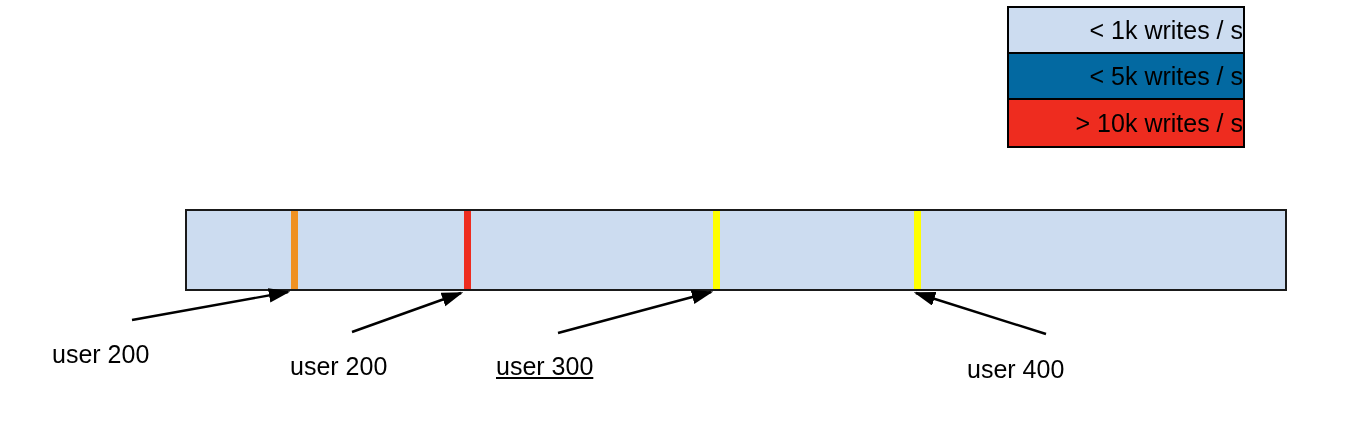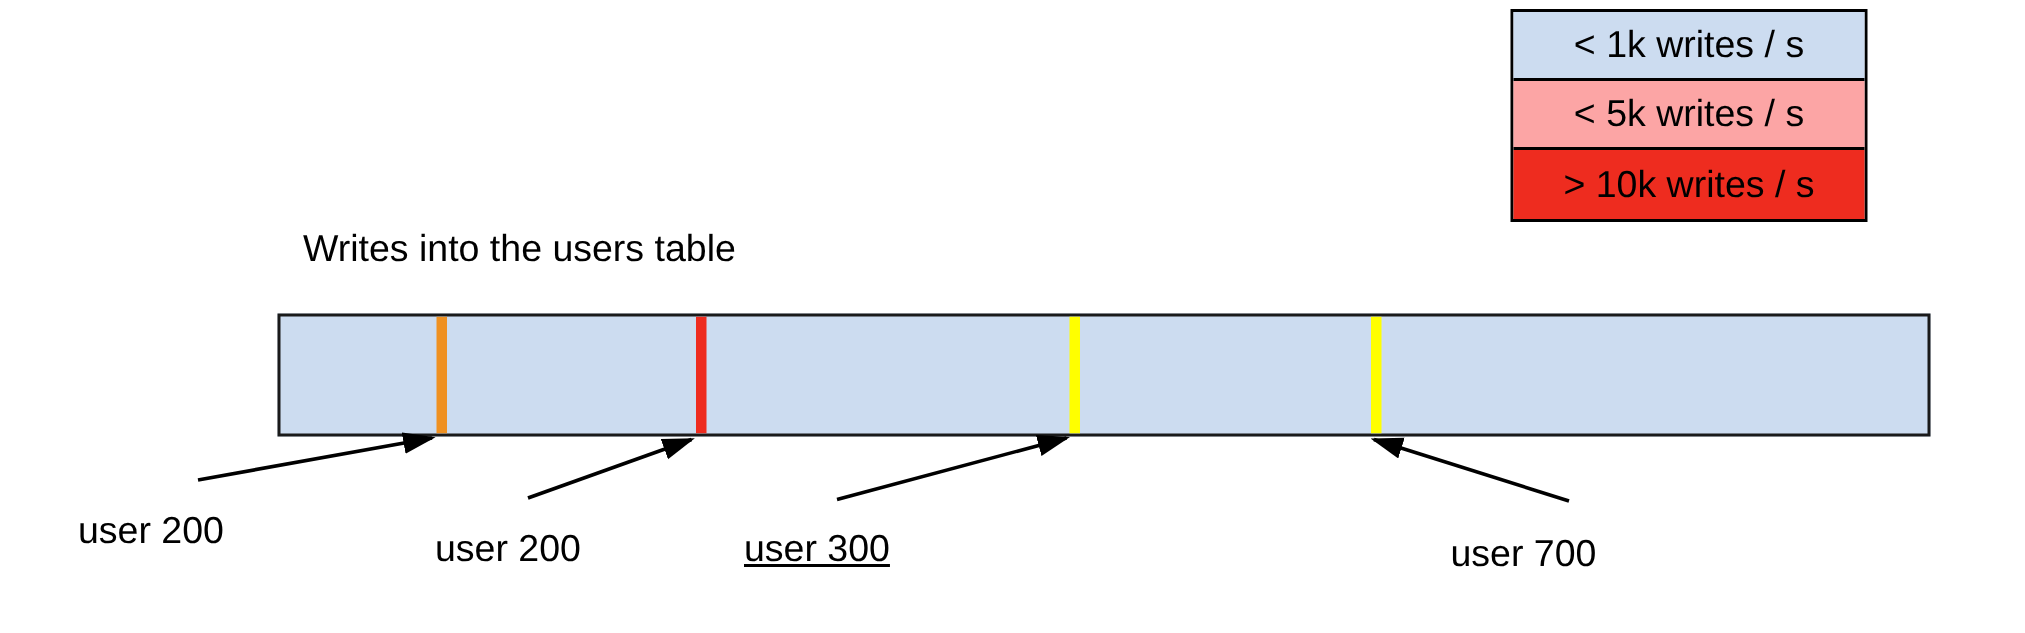--- a/index.html
+++ b/index.html
@@ -25,21 +25,21 @@
     border: 2px solid #000000;
     box-sizing: border-box;
     background: #ffffff;
   }
   .legend-row {
     height: 46px;
     box-sizing: border-box;
     border-bottom: 2px solid #000000;
     display: flex;
     align-items: center;
-    justify-content: center;
+    justify-content: flex-end;
   }
   .legend-row:last-child {
     border-bottom: none;
   }
   .legend-label {
     font-size: 25px;
     color: #000000;
     line-height: 1;
     white-space: nowrap;
     letter-spacing: 0px;
@@ -92,29 +92,28 @@
 </style>
 </head>
 <body>
 
 <div id="canvas">
 
   <div id="legend">
     <div class="legend-row" style="background: rgb(204, 220, 240);">
       <span class="legend-label">&lt; 1k writes / s</span>
     </div>
-    <div class="legend-row" style="background: #fca5a5;">
+    <div class="legend-row" style="background: #0369a1;">
       <span class="legend-label">&lt; 5k writes / s</span>
     </div>
     <div class="legend-row" style="background: rgb(238, 44, 31);">
       <span class="legend-label">&gt; 10k writes / s</span>
     </div>
   </div>
 
-  <div id="bar-title">Writes into the users table</div>
 
   <div id="bar" style="left: 185px; top: 209px; width: 1102px; height: 82px; background: rgb(204, 220, 240); border-color: rgb(26, 26, 26);">
     <div class="stripe" style="left: 104px; background: rgb(239, 145, 34);"></div>
     <div class="stripe" style="left: 277px; background: rgb(238, 44, 31);"></div>
     <div class="stripe" style="left: 526px; background: rgb(255, 255, 0);"></div>
     <div class="stripe" style="left: 727px; background: rgb(255, 255, 0);"></div>
   </div>
 
   <svg id="arrows" viewBox="0 0 1350 422" width="1350" height="422">
     <defs>
@@ -124,15 +123,15 @@
     </defs>
     <line x1="132" y1="320" x2="288" y2="292" stroke="#000000" stroke-width="2.4" marker-end="url(#arrowhead)"></line>
     <line x1="352" y1="332" x2="461" y2="293" stroke="#000000" stroke-width="2.4" marker-end="url(#arrowhead)"></line>
     <line x1="558" y1="333" x2="711" y2="292" stroke="#000000" stroke-width="2.4" marker-end="url(#arrowhead)"></line>
     <line x1="1046" y1="334" x2="916" y2="293" stroke="#000000" stroke-width="2.4" marker-end="url(#arrowhead)"></line>
   </svg>
 
   <div class="callout-label" style="left: 52px; top: 340px;">user 200</div>
   <div class="callout-label" style="left: 290px; top: 352px;">user 200</div>
   <div class="callout-label" style="left: 496px; top: 352px; text-decoration: underline;">user 300</div>
-  <div class="callout-label" style="left: 967px; top: 355px;">user 700</div>
+  <div class="callout-label" style="left: 967px; top: 355px;">user 400</div>
 
 </div>
 
 </body></html>

